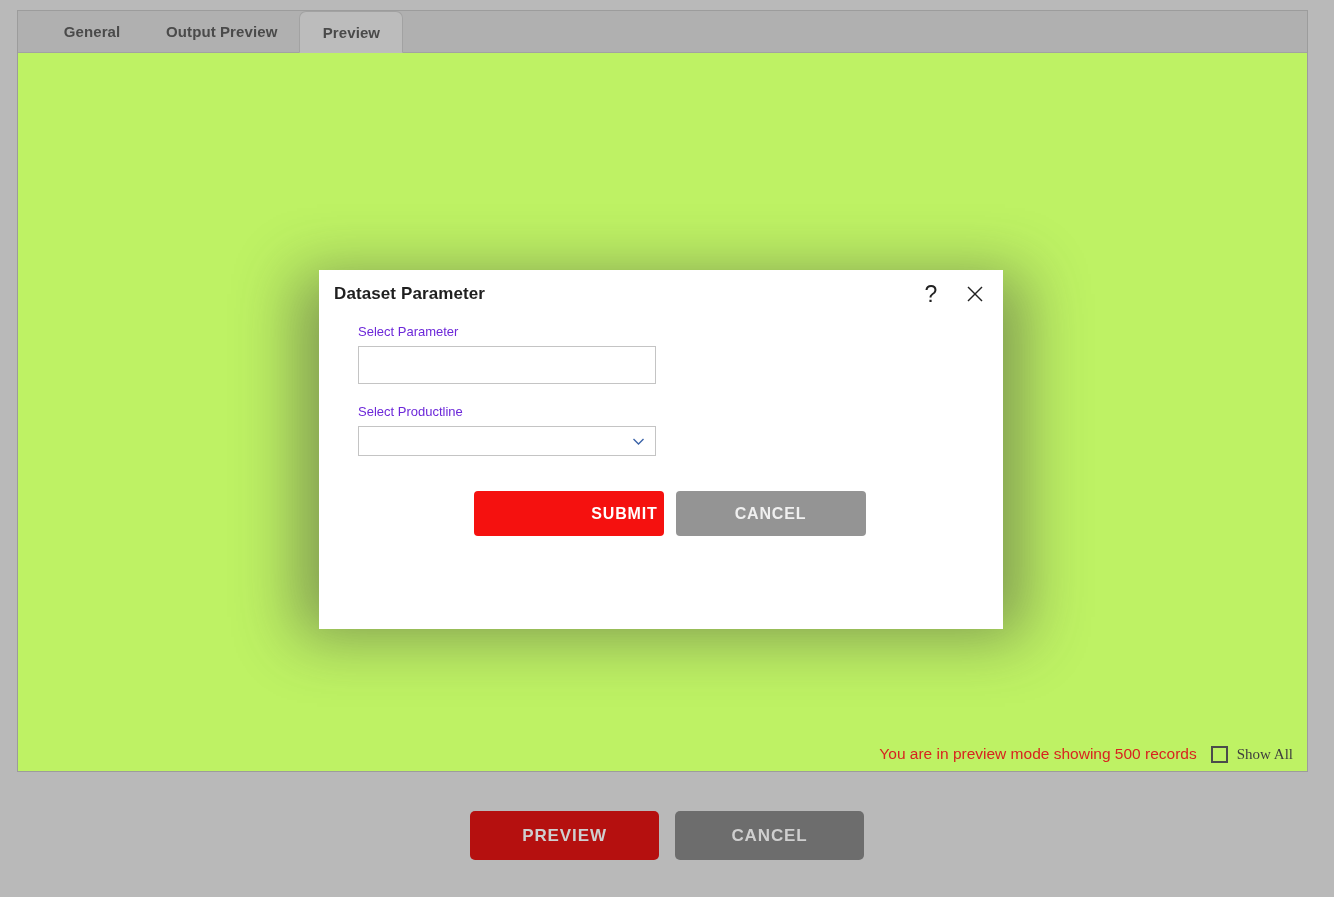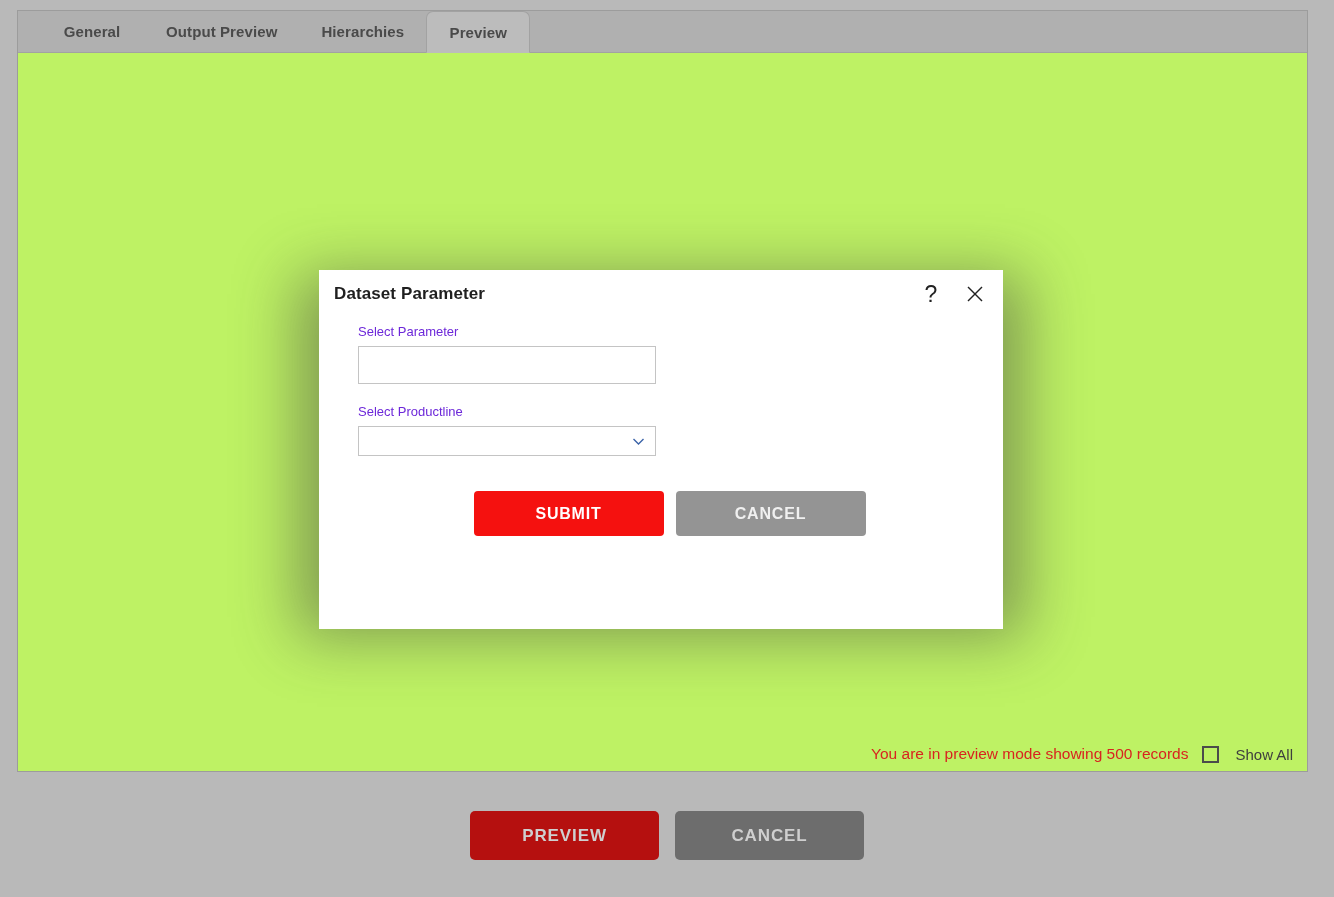--- a/index.html
+++ b/index.html
@@ -83,22 +83,23 @@
 
   .status-text {
     font-size: 15.5px;
     color: #d8231f;
     white-space: nowrap;
   }
 
   .checkbox-wrap {
     display: flex;
     align-items: center;
-    gap: 16px;
-    cursor: pointer;
+    gap: 9px;
+    cursor: pointer;
+    font-family: Liberation Serif, serif;
   }
 
   .checkbox-box {
     width: 17px;
     height: 17px;
     border: 2px solid #4b4b4b;
     background: transparent;
     display: block;
   }
 
@@ -255,39 +256,36 @@
     width: 190px;
     height: 45px;
     border: none;
     border-radius: 4px;
     font-size: 16px;
     font-weight: bold;
     letter-spacing: 0.8px;
     cursor: pointer;
     font-family: "Liberation Sans", sans-serif;
   }
-  .btn-submit { background: #f5110f; color: #ffffff; }
+  .btn-submit { background: #f5110f; color: #ffffff; text-align: right; }
   .btn-cancel-md { background: #949494; color: #f0f0f0; }
 </style>
 </head>
 <body>
 
 <div id="root">
 
   <div class="panel">
 
     <div class="tabbar">
       <button class="tab tab-spacer-general">
         <span>General</span>
       </button>
       <button class="tab">
         <span>Output Preview</span>
-      </button>
-      <button class="tab">
-        <span>Hierarchies</span>
       </button>
       <button class="tab active">
         <span>Preview</span>
       </button>
     </div>
 
     <div class="panel-body">
 
       <div class="status-row">
         <span class="status-text">You are in preview mode showing 500 records</span>

